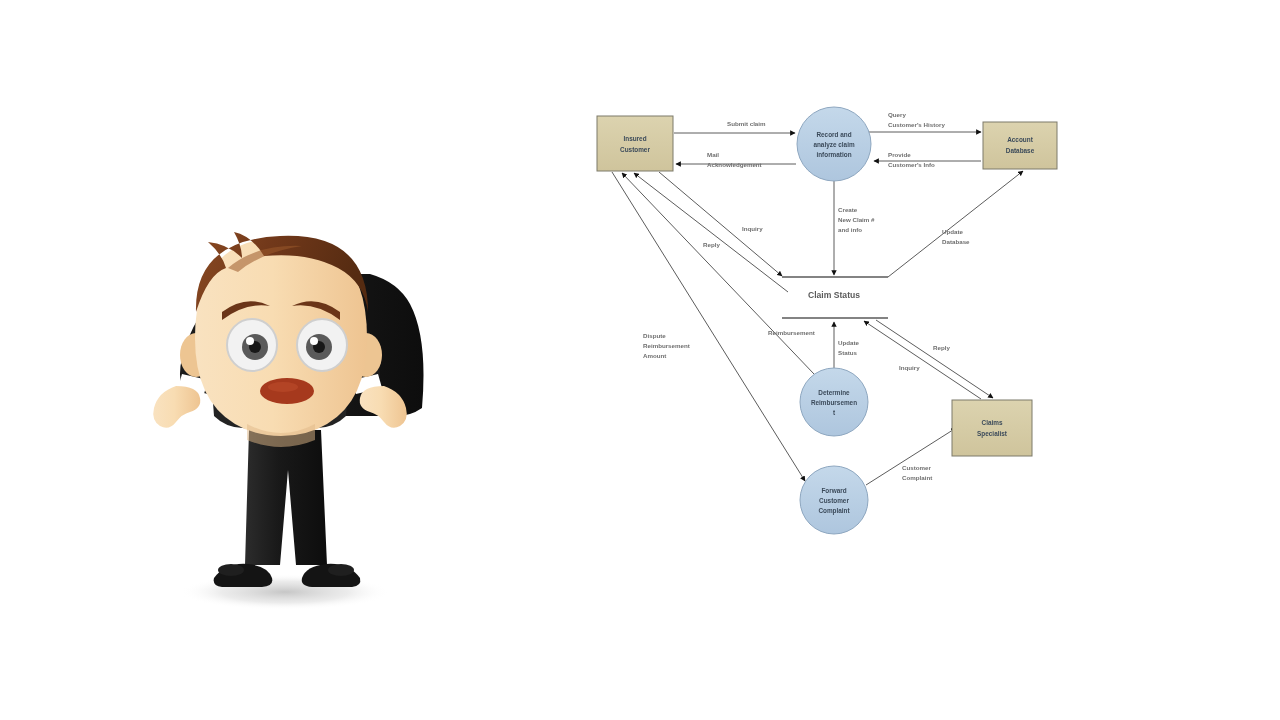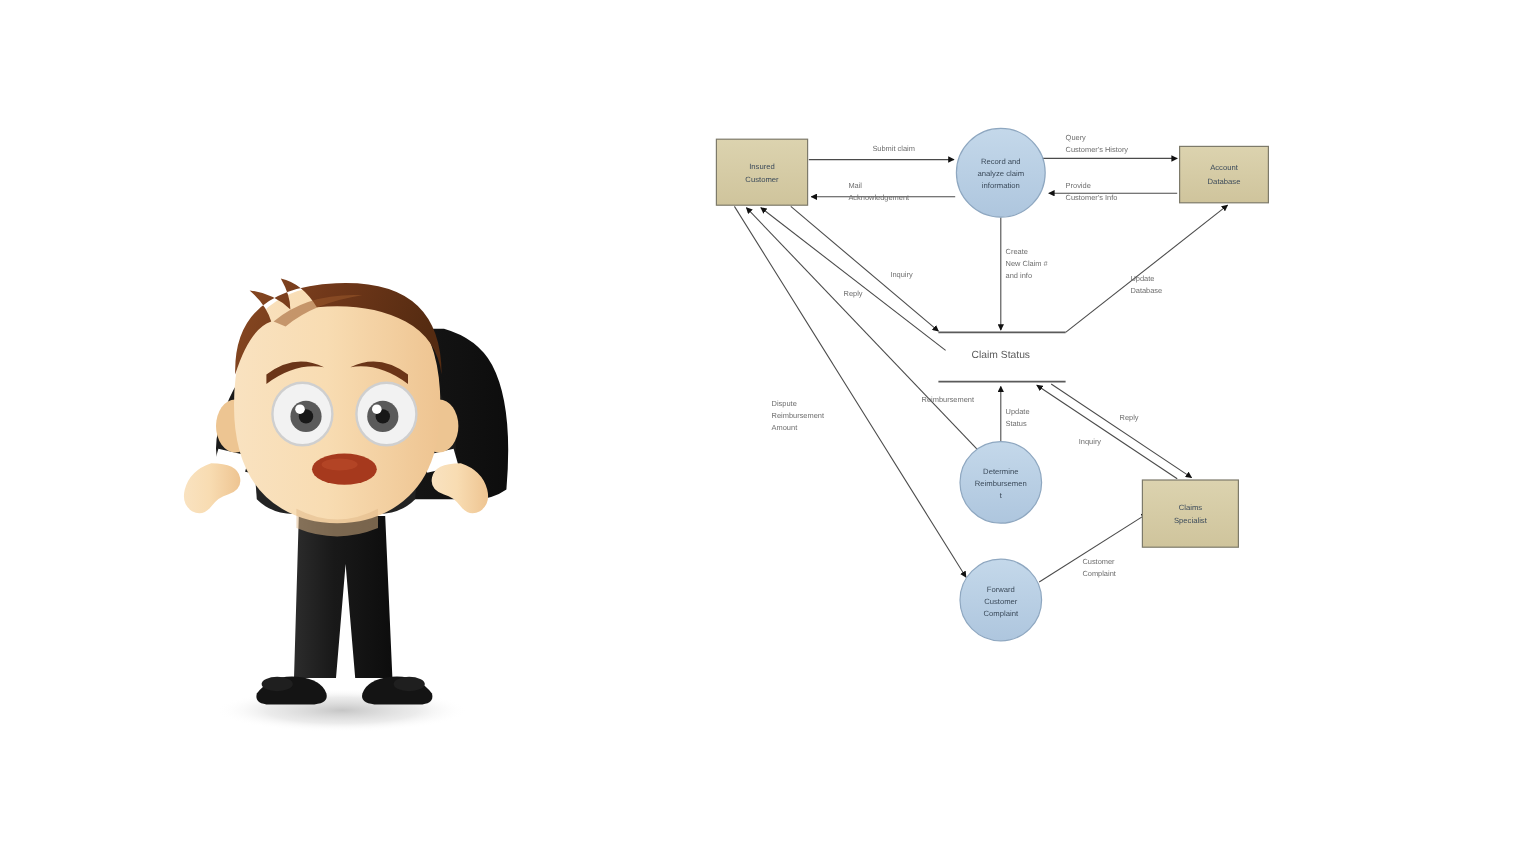--- a/index.html
+++ b/index.html
@@ -26,20 +26,21 @@
     top: 0;
     width: 560px;
     height: 720px;
   }
   #diagram-layer {
     position: absolute;
     left: 0;
     top: 0;
     width: 1280px;
     height: 720px;
+    font-weight: bold;
   }
   .dfd-svg {
     display: block;
   }
   .node-label {
     font-family: "Liberation Sans", sans-serif;
     font-size: 6.4px;
     fill: #3b4a5a;
   }
   .flow-label {

